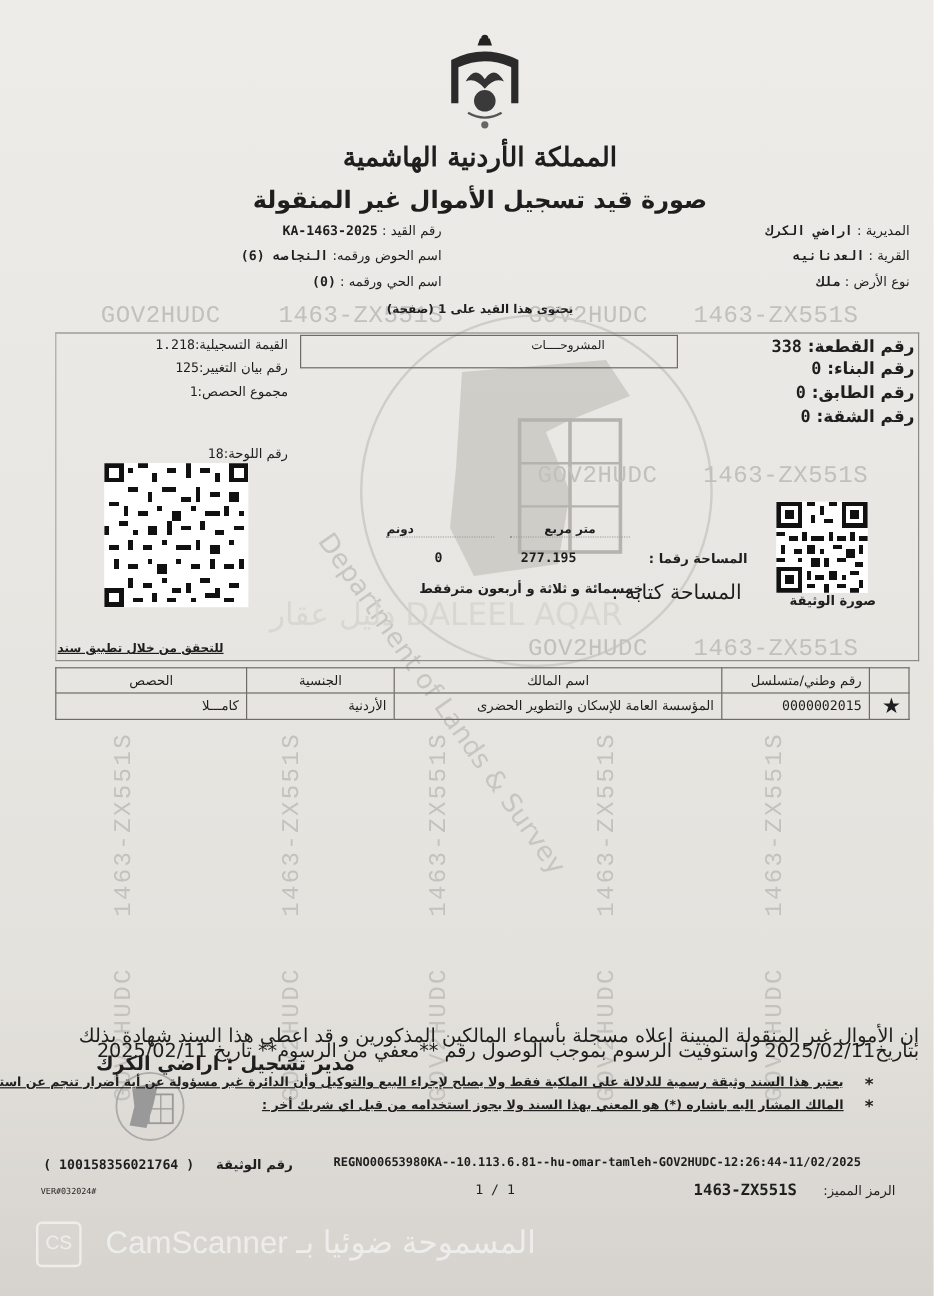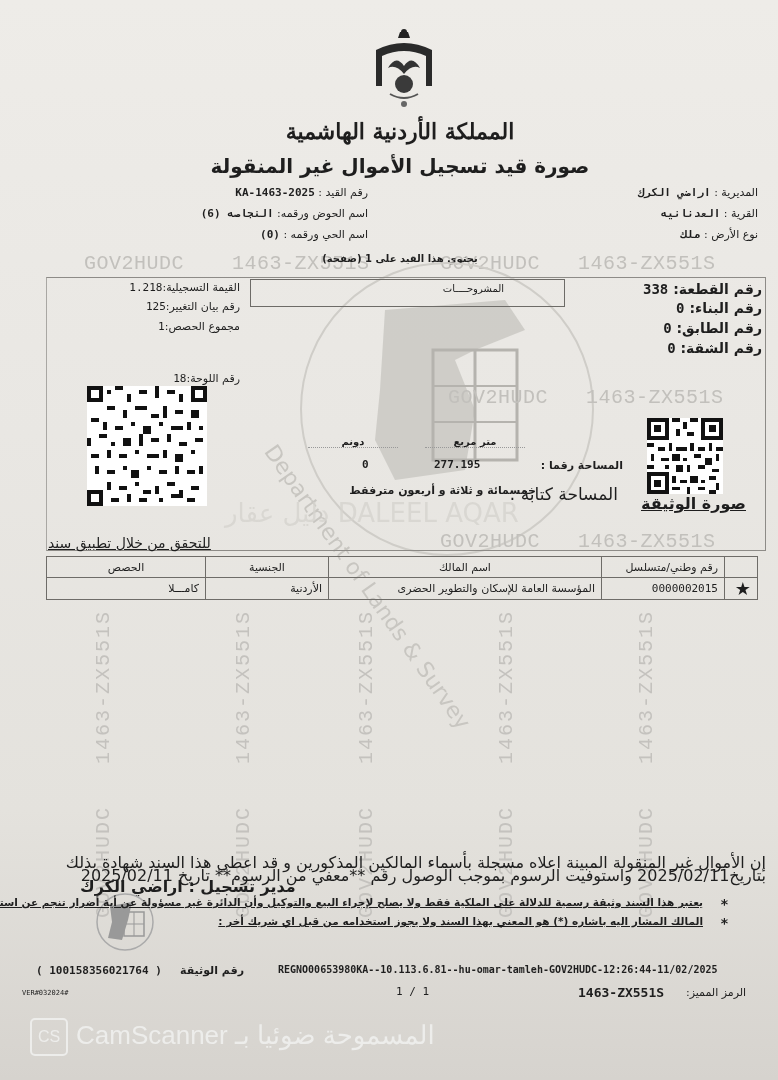--- a/index.html
+++ b/index.html
@@ -24,21 +24,21 @@
   .qr { background-color:#fff; }
   .map-stamp { left:300px; top:262px; width:290px; height:290px; border-radius:50%; border:2px solid #cfcdc8; }
   .owners { left:46px; top:556px; width:712px; border-collapse:collapse; font-size:11px; }
   .owners td, .owners th { border:1px solid #6e6c68; height:20px; padding:0 6px; font-weight:normal; }
   .owners .star { width:20px; font-size:18px; font-weight:bold; vertical-align:bottom; }
   .vert { writing-mode: vertical-rl; transform: rotate(180deg); color:#c4c2be; font-family:"Liberation Mono", monospace; font-size:20px; letter-spacing:2px; white-space:nowrap; }
   .cert { font-size:16px; white-space:nowrap; }
   .notice { font-size:10.5px; font-weight:bold; white-space:nowrap; text-decoration:underline; }
   .footer { font-size:11px; white-space:nowrap; }
   .cs-bar { left:30px; top:1018px; font-size:26px; color:#ededeb; white-space:nowrap; font-family:"Liberation Sans", sans-serif; }
-  .cs-logo { display:inline-block; width:34px; height:34px; border:2px solid #ededeb; border-radius:5px; font-size:16px; text-align:center; line-height:34px; vertical-align:middle; margin-right:8px; }
+  .cs-logo { display:inline-block; width:34px; height:34px; border:2px solid #ededeb; border-radius:5px; font-size:16px; text-align:center; line-height:34px; vertical-align:middle; margin-right:20px; }
 </style>
 </head>
 <body>
 
 <svg class="abs crest" viewBox="0 0 72 84">
   <path d="M30 10 h12 l-2 -6 h-8z" fill="#222"></path>
   <circle cx="36" cy="4" r="3" fill="#222"></circle>
   <path d="M8 22 Q36 8 64 22 L64 58 L58 58 L58 28 Q36 18 14 28 L14 58 L8 58 Z" fill="#2a2a2a"></path>
   <path d="M20 40 Q28 26 36 38 Q44 26 52 40 Q44 36 36 46 Q28 36 20 40Z" fill="#333"></path>
   <circle cx="36" cy="56" r="9" fill="#3a3a3a"></circle>
@@ -247,31 +247,31 @@
       <rect x="15" y="17" width="1" height="1"></rect>
       <rect x="17" y="16" width="2" height="1"></rect>
       <rect x="19" y="18" width="1" height="2"></rect>
     <rect x="7" y="19" width="2" height="1"></rect>
       <rect x="11" y="19" width="1" height="2"></rect>
       <rect x="14" y="19" width="2" height="1"></rect>
       <rect x="17" y="20" width="2" height="1"></rect>
   </g>
 </svg>
 
-<div class="abs ar" style="right:32px; top:494px; font-size:16px; font-weight:bold; text-decoration:underline;">صورة الوثيقة</div>
+<div class="abs ar" style="right:48px; top:494px; font-size:11px; font-weight:bold; ">صورة الوثيقة</div>
 
 <div class="abs ar" style="left:425px; top:436px; font-size:10px; font-weight:bold; border-bottom:1px dotted #999; width:100px; text-align:center;">متر مربع</div>
-<div class="abs ar" style="left:308px; top:436px; font-size:10px; font-weight:bold; border-bottom:1px dotted #999; width:90px; text-align:center;">دونم</div>
+<div class="abs ar" style="left:322px; top:436px; font-size:10px; font-weight:bold; border-bottom:1px dotted #999; width:90px; text-align:left;">دونم</div>
 <div class="abs ar" style="right:155px; top:459px; font-size:11px; font-weight:bold;">المساحة رقما :</div>
 <div class="abs mono" style="left:434px; top:458px; font-size:11px; font-weight:bold;">277.195</div>
 <div class="abs mono" style="left:362px; top:458px; font-size:11px; font-weight:bold;">0</div>
 <div class="abs ar" style="right:160px; top:484px; font-size:17px; font-weight:normal;">المساحة كتابة :</div>
 <div class="abs ar" style="right:242px; top:484px; font-size:11px; font-weight:bold;">خمسمائة و ثلاثة و أربعون مترفقط</div>
 
-<div class="abs ar" style="left:48px; top:535px; font-size:14px; font-weight:normal; text-decoration:underline;">للتحقق من خلال تطبيق سند</div>
+<div class="abs ar" style="left:48px; top:535px; font-size:10px; font-weight:bold; text-decoration:underline;">للتحقق من خلال تطبيق سند</div>
 <div class="abs wm" style="left:440px; top:530px;">GOV2HUDC</div>
 <div class="abs wm" style="left:578px; top:530px;">1463-ZX551S</div>
 <div class="abs" style="left:225px; top:498px; color:#d6d4cf; font-size:26px; white-space:nowrap; opacity:0.8;">دليل عقار DALEEL AQAR</div>
 
 <table class="abs owners ar">
   <tbody>
       <tr>
     <th class="star"></th>
     <th style="width:110px;text-align:right;">رقم وطني/متسلسل</th>
     <th style="width:260px;">اسم المالك</th>
@@ -307,20 +307,20 @@
 </svg>
 
 <div class="abs" style="right:50px; top:896px; font-size:14px; font-weight:bold;">*</div>
 <div class="abs notice ar" style="right:75px; top:896px;">يعتبر هذا السند وثيقة رسمية للدلالة على الملكية فقط ولا يصلح لإجراء البيع والتوكيل وأن الدائرة غير مسؤولة عن أية أضرار تنجم عن استعماله :</div>
 <div class="abs" style="right:50px; top:915px; font-size:14px; font-weight:bold;">*</div>
 <div class="abs notice ar" style="right:75px; top:915px;">المالك المشار اليه باشاره (*) هو المعني بهذا السند ولا يجوز استخدامه من قبل اي شريك أخر :</div>
 
 <div class="abs footer mono" style="left:36px; top:964px; font-weight:bold;">( 100158356021764 )</div>
 <div class="abs footer ar" style="left:180px; top:964px; font-weight:bold;">رقم الوثيقة</div>
 <div class="abs footer mono" style="left:278px; top:964px; font-size:10px; font-weight:bold;text-align:center;">REGNO00653980KA--10.113.6.81--hu-omar-tamleh-GOV2HUDC-12:26:44-11/02/2025</div>
-<div class="abs mono" style="left:22px; top:989px; font-size:7px;">VER#032024#</div>
+<div class="abs mono" style="left:34px; top:989px; font-size:7px;">VER#032024#</div>
 <div class="abs footer mono" style="left:396px; top:985px;">1 / 1</div>
 <div class="abs footer mono" style="left:578px; top:985px; font-size:13px; font-weight:bold;">1463-ZX551S</div>
 <div class="abs footer ar" style="left:686px; top:986px;">الرمز المميز:</div>
 
 <div class="abs cs-bar">
   <span class="cs-logo">CS</span><span>CamScanner المسموحة ضوئيا بـ</span>
 </div>
 
 </body></html>

